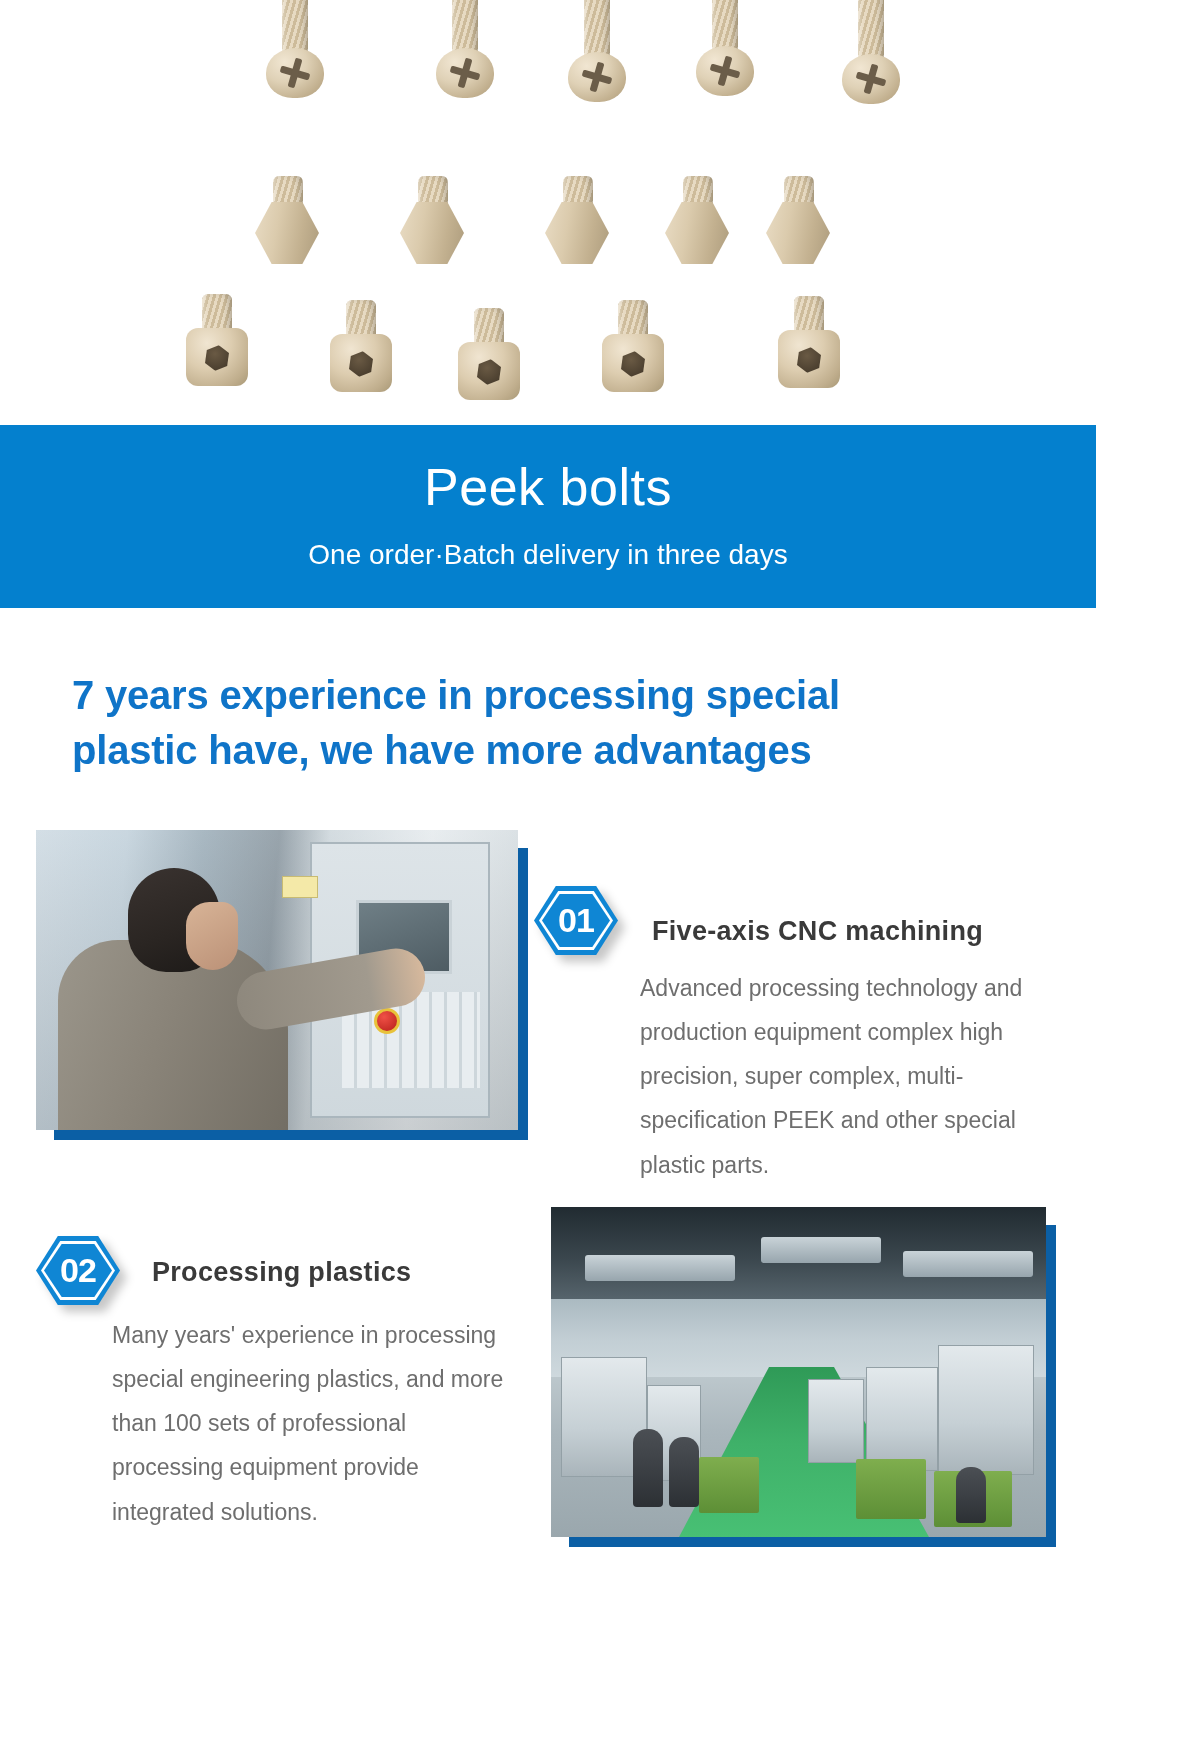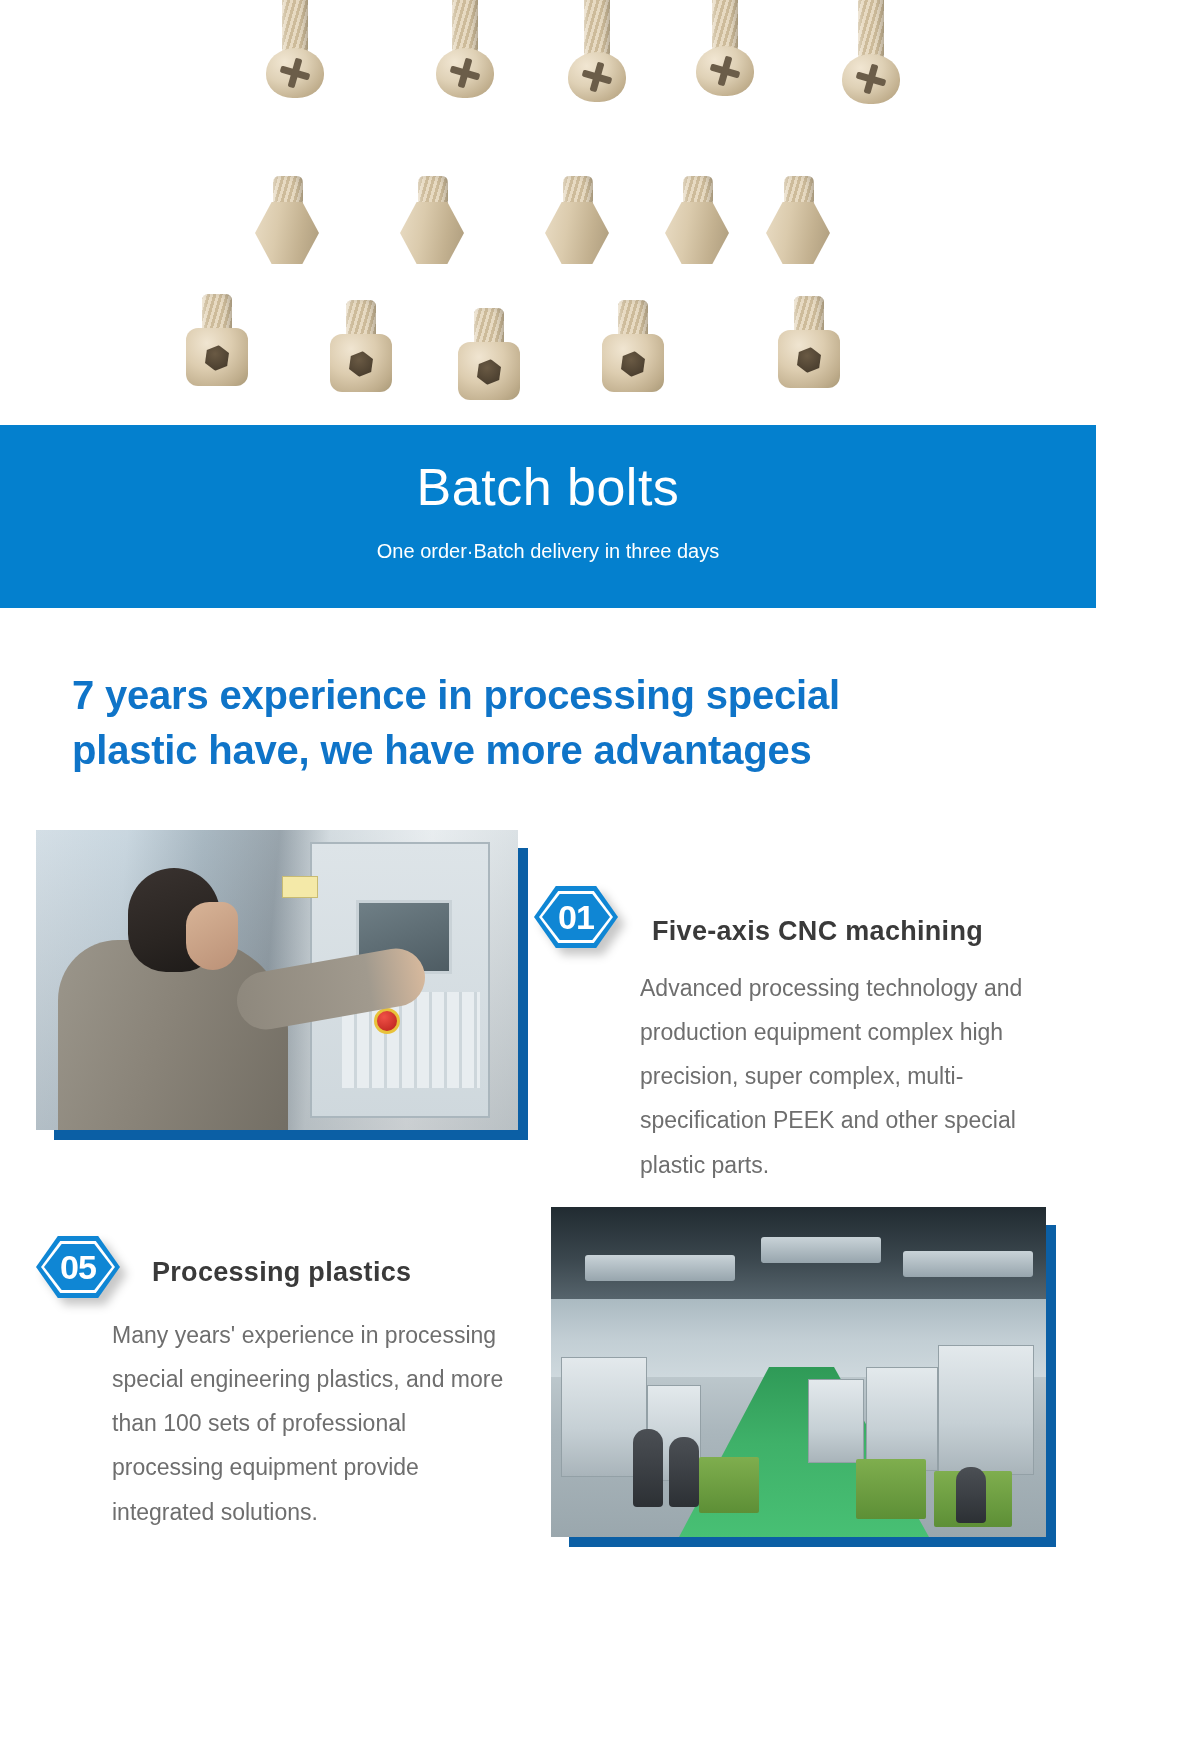--- a/index.html
+++ b/index.html
@@ -60,21 +60,21 @@
     width: 1096px; height: 183px;
     background: #0480ce;
     color: #ffffff;
     text-align: center;
   }
   .banner-title {
     font-size: 52px; font-weight: 400; line-height: 1;
     padding-top: 36px; letter-spacing: .5px;
   }
   .banner-sub {
-    font-size: 20px; font-weight: 400; line-height: 1;
+    font-size: 28px; font-weight: 400; line-height: 1;
     padding-top: 28px;
   }
 
   
   .section-heading {
     position: absolute; left: 72px; top: 668px;
     width: 990px;
     color: #0f74c8;
     font-size: 40px; font-weight: bold; line-height: 1.38;
     letter-spacing: -.2px;
@@ -181,21 +181,21 @@
     border-radius: 2px;
   }
   #photo2 .person {
     position:absolute; bottom: 30px; width: 30px; height: 78px;
     background: linear-gradient(180deg,#4b4f54 0%, #3c4045 50%, #2c3034 100%);
     border-radius: 14px 14px 4px 4px;
   }
 
   
   .badge {
-    position: absolute; width: 84px; height: 62px;
+    position: absolute; width: 84px; height: 69px;
     filter: drop-shadow(7px 7px 5px rgba(0,0,0,.22));
   }
   .badge .hexout {
     position:absolute; inset:0;
     background: #0f86d4;
     clip-path: polygon(26% 0%, 74% 0%, 100% 50%, 74% 100%, 26% 100%, 0% 50%);
   }
   .badge .hexin {
     position:absolute; inset:5px;
     background: #ffffff;
@@ -303,21 +303,21 @@
     </div>
     <div class="bolt" style="left:778px; top:296px;">
       <div class="shank" style="position:absolute; left:16px; top:0; width:30px; height:44px;"></div>
       <div class="cap" style="position:absolute; left:0; top:34px;">
           <div class="socket"></div>
         </div>
     </div>
   </div>
 
   <div class="banner">
-    <div class="banner-title">Batch bolts</div>
+    <div class="banner-title">Peek bolts</div>
     <div class="banner-sub">One order·Batch delivery in three days</div>
   </div>
 
   <div class="section-heading">
     <div>7 years experience in processing special</div>
     <div>plastic have, we have more advantages</div>
   </div>
 
   <div class="photo-frame" id="photo1">
     <div class="pic">
@@ -341,21 +341,21 @@
     <div class="hexcore"></div>
     <div class="num">01</div>
   </div>
   <div class="feat-title" id="title1">Five-axis CNC machining</div>
   <div class="feat-body" id="body1">Advanced processing technology and production equipment complex high precision, super complex, multi-specification PEEK and other special plastic parts.</div>
 
   <div class="badge" id="badge2">
     <div class="hexout"></div>
     <div class="hexin"></div>
     <div class="hexcore"></div>
-    <div class="num">05</div>
+    <div class="num">02</div>
   </div>
   <div class="feat-title" id="title2">Processing plastics</div>
   <div class="feat-body" id="body2">Many years' experience in processing special engineering plastics, and more than 100 sets of professional processing equipment provide integrated solutions.</div>
 
   <div class="photo-frame" id="photo2">
     <div class="pic">
       <div class="ceiling"></div>
       <div class="duct" style="left:34px; top:48px; width:150px;"></div>
       <div class="duct" style="left:210px; top:30px; width:120px;"></div>
       <div class="duct" style="left:352px; top:44px; width:130px;"></div>

